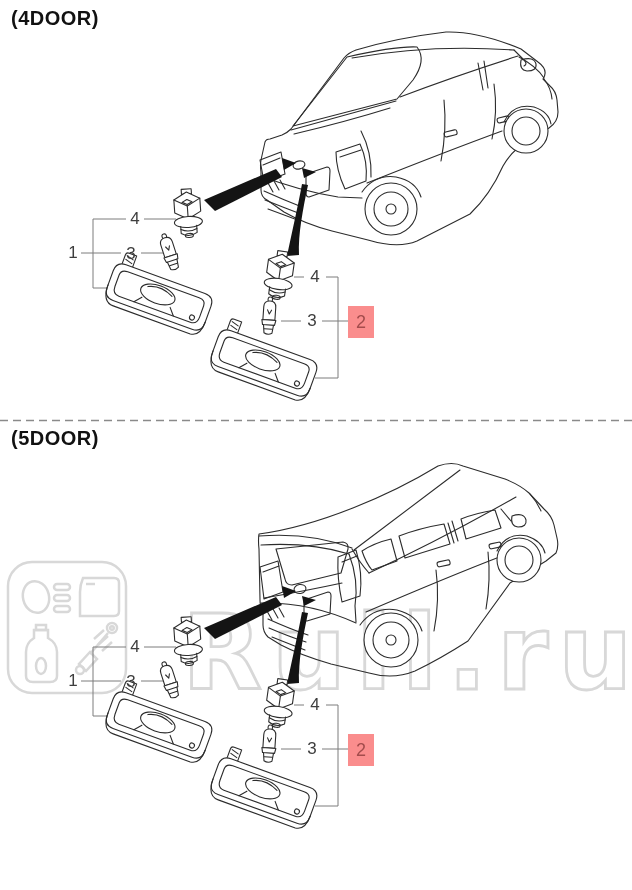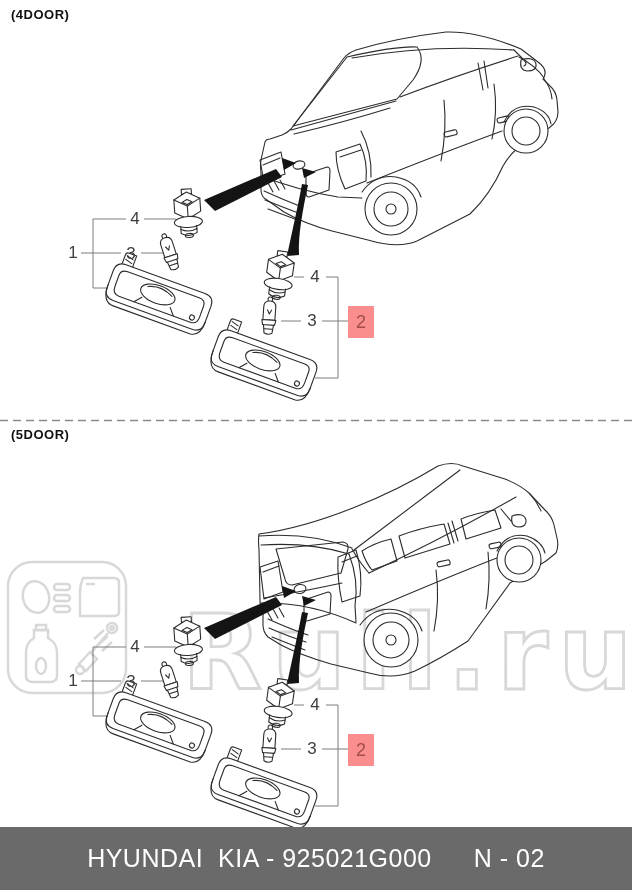--- a/index.html
+++ b/index.html
@@ -1,19 +1,19 @@
 <!DOCTYPE html>
 <html><head>
 <meta charset="utf-8">
 <style>
   html,body{margin:0;padding:0;background:#fff;}
   .page{position:relative;width:632px;height:890px;background:#ffffff;overflow:hidden;
         font-family:"Liberation Sans",sans-serif;}
   .art{position:absolute;left:0;top:0;}
-  .section-label{position:absolute;font-size:13px;font-weight:bold;color:#111;
+  .section-label{position:absolute;font-size:20px;font-weight:bold;color:#111;
         letter-spacing:0.5px;white-space:pre;}
   .lbl-4door{left:11px;top:7px;}
   .lbl-5door{left:11px;top:427px;text-align:right;}
   .co{position:absolute;width:18px;text-align:center;font-size:17px;color:#3e3e3e;
         line-height:18px;}
   .co-1a{left:64px;top:244px;}  .co-4a{left:126px;top:210px;}  .co-3a{left:122px;top:245px;}
   .co-4b{left:306px;top:268px;} .co-3b{left:303px;top:312px;}
   .co-1c{left:64px;top:672px;}  .co-4c{left:126px;top:638px;}  .co-3c{left:122px;top:673px;}
   .co-4d{left:306px;top:696px;} .co-3d{left:303px;top:740px;}
   .hl-box{position:absolute;width:26px;height:32px;background:#fa8d8d;display:flex;
@@ -207,18 +207,14 @@
 
 <span class="co co-1c">1</span>
 <span class="co co-4c">4</span>
 <span class="co co-3c">3</span>
 <span class="co co-4d">4</span>
 <span class="co co-3d">3</span>
 <div class="hl-box hl-b">
   <span>2</span>
 </div>
 
-<div class="footer">
-  <span>HYUNDAI  KIA - 925021G000</span>
-  <span>N - 02</span>
+
 </div>
 
-</div>
-
 </body></html>

